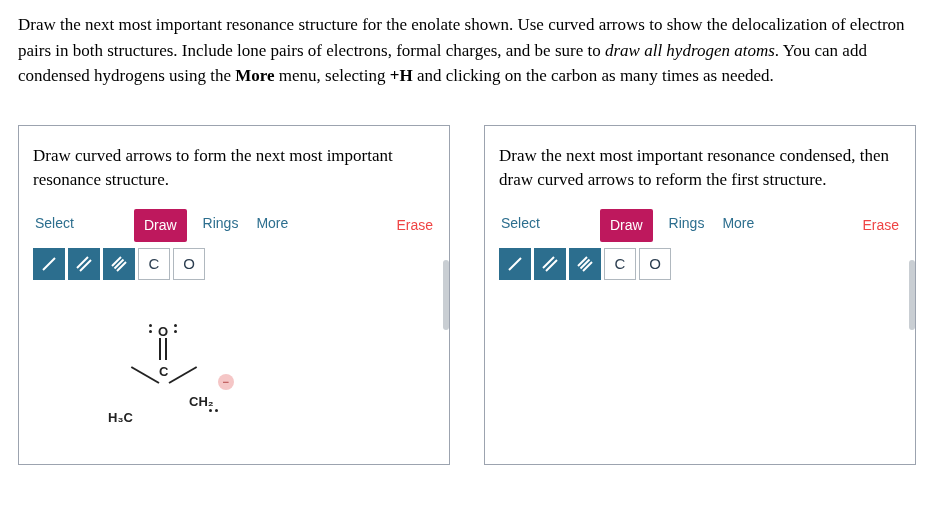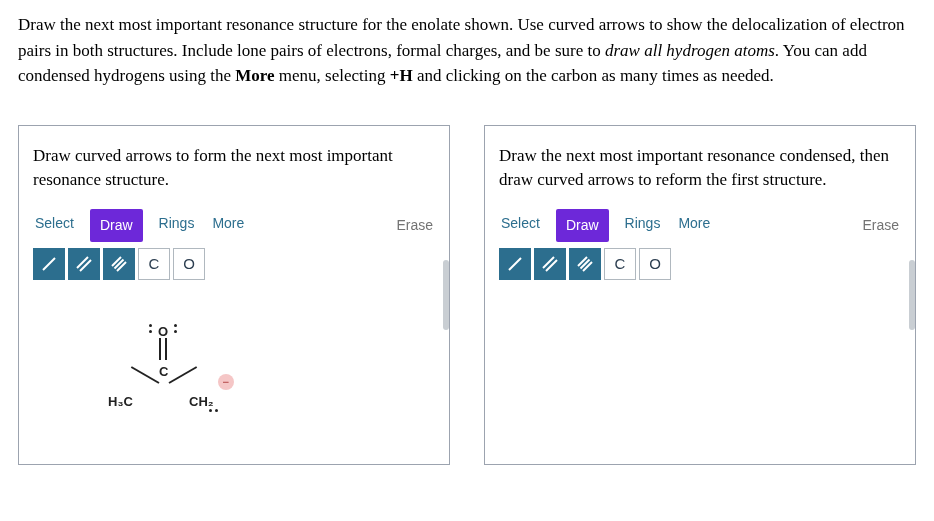--- a/index.html
+++ b/index.html
@@ -46,27 +46,28 @@
     display: flex;
     gap: 14px;
     align-items: flex-start;
   }
   .tab {
     color: #2c6e8e;
     cursor: pointer;
     padding: 4px 2px;
   }
   .tab.active {
-    background: #6d28d9;
+    background: #be185d;
     color: #fff;
     padding: 6px 10px;
     border-radius: 2px;
+    margin-left: 44px;
   }
   .erase {
-    color: #737373;
+    color: #ef4444;
     cursor: pointer;
     padding: 4px 2px;
   }
   .toolrow {
     display: flex;
     gap: 3px;
     align-items: center;
     font-family: Arial, Helvetica, sans-serif;
   }
   .tool {
@@ -195,21 +196,21 @@
             <span class="dot"></span>
             <span class="dot"></span>
           </div>
 
         <div class="bond" style="left:56px; top:14px; width:2px; height:22px;"></div>
         <div class="bond" style="left:62px; top:14px; width:2px; height:22px;"></div>
 
         <span class="lbl" style="left:56px; top:38px;">C</span>
 
         <div class="bond" style="left:24px; top:58px; width:32px; height:2px; transform:rotate(30deg); transform-origin:right center;"></div>
-        <span class="lbl" style="left:-8px; top:68px;padding-left:13px;">H₃C</span>
+        <span class="lbl" style="left:-8px; top:84px;padding-left:13px;">H₃C</span>
 
         <div class="bond" style="left:66px; top:58px; width:32px; height:2px; transform:rotate(-30deg); transform-origin:left center;"></div>
         <span class="lbl" style="left:86px; top:68px;">CH₂</span>
 
         <div class="lp" style="left:106px; top:85px;">
             <span class="dot"></span>
             <span class="dot"></span>
           </div>
 
         <div class="charge" style="left:115px; top:50px;">

